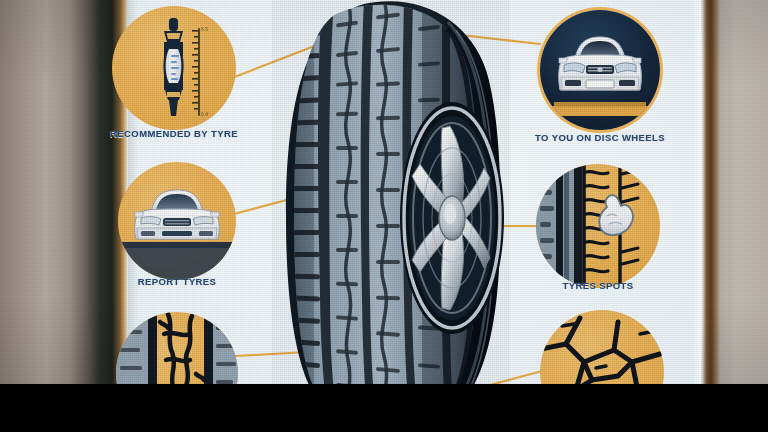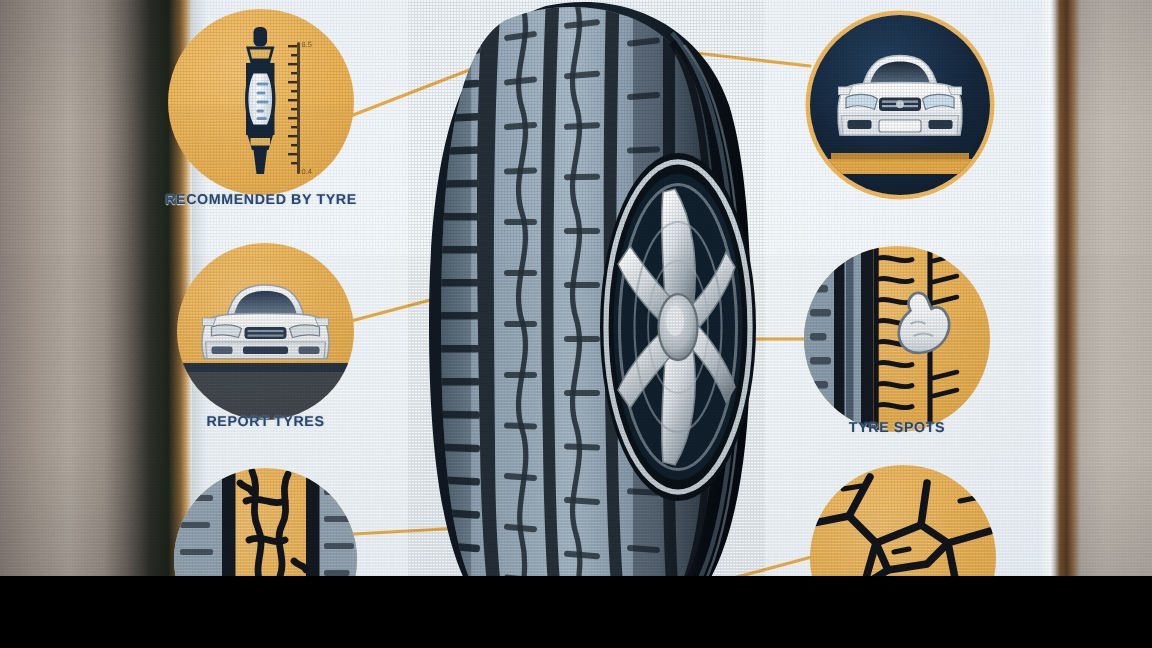--- a/index.html
+++ b/index.html
@@ -264,20 +264,21 @@
         <rect x="48" y="60" width="24" height="1.5" fill="#9fadba"></rect>
         <circle cx="60" cy="59.5" r="2.6" fill="#c9d3dc"></circle>
 
         <path d="M21 67 L99 67 L98 80 L22 80 Z" fill="#e9edf1" stroke="#b4bec8" stroke-width=".8"></path>
         <rect x="46" y="70" width="28" height="8" rx="1.5" fill="#fdfefe" stroke="#7e8d9c" stroke-width=".8"></rect>
         <rect x="25" y="70" width="16" height="6" rx="1.5" fill="#2a3a4c"></rect>
         <rect x="79" y="70" width="16" height="6" rx="1.5" fill="#2a3a4c"></rect>
       </svg>
       <div class="film-grain"></div>
     </div>
+    <div class="caption" style="top:122px;font-size:9.5px;">TO YOU ON DISC WHEELS</div>
   </div>
 
   <div class="node" style="left:536px;top:164px;">
     <div class="circ amber" style="width:124px;height:124px;">
       <svg viewBox="0 0 124 124" width="124" height="124">
         <defs>
           <linearGradient id="handG" x1="0" y1="0" x2="0" y2="1">
             <stop offset="0%" stop-color="#ffffff"></stop>
             <stop offset="70%" stop-color="#eef1f4"></stop>
             <stop offset="100%" stop-color="#ccd5dd"></stop>
@@ -322,21 +323,21 @@
 
         <path d="M68 46 C64 50 62 57 64 63 C66 69 72 72 79 71
                  C86 70 92 66 95 60 C98 54 97 48 94 44
                  C92 41 88 40 85 42 L82 35 C80 31 75 30 72 33
                  C69 36 69 40 71 43 Z" fill="url(#handG)" stroke="#6e7d8c" stroke-width="1.8" stroke-linejoin="round"></path>
         <path d="M71 52 C74 50 78 50 81 52" stroke="#b4bfca" stroke-width="1.4" fill="none"></path>
         <path d="M73 60 C77 58 82 58 86 60" stroke="#b4bfca" stroke-width="1.4" fill="none"></path>
       </svg>
       <div class="film-grain"></div>
     </div>
-    <div class="caption" style="top:116px;font-size:9.5px;">TYRE SPOTS</div>
+    <div class="caption" style="top:116px;font-size:9.5px;">TYRES SPOTS</div>
   </div>
 
   <div class="node" style="left:540px;top:310px;">
     <div class="circ amber" style="width:124px;height:124px;">
       <svg viewBox="0 0 124 124" width="124" height="124">
         <g stroke="#10151b" stroke-width="5" fill="none" stroke-linecap="round" stroke-linejoin="round">
           <path d="M-4 40 L26 34 L44 52 L36 80 L10 92"></path>
           <path d="M26 34 L40 8"></path>
           <path d="M44 52 L74 40 L92 52"></path>
           <path d="M74 40 L78 12"></path>

